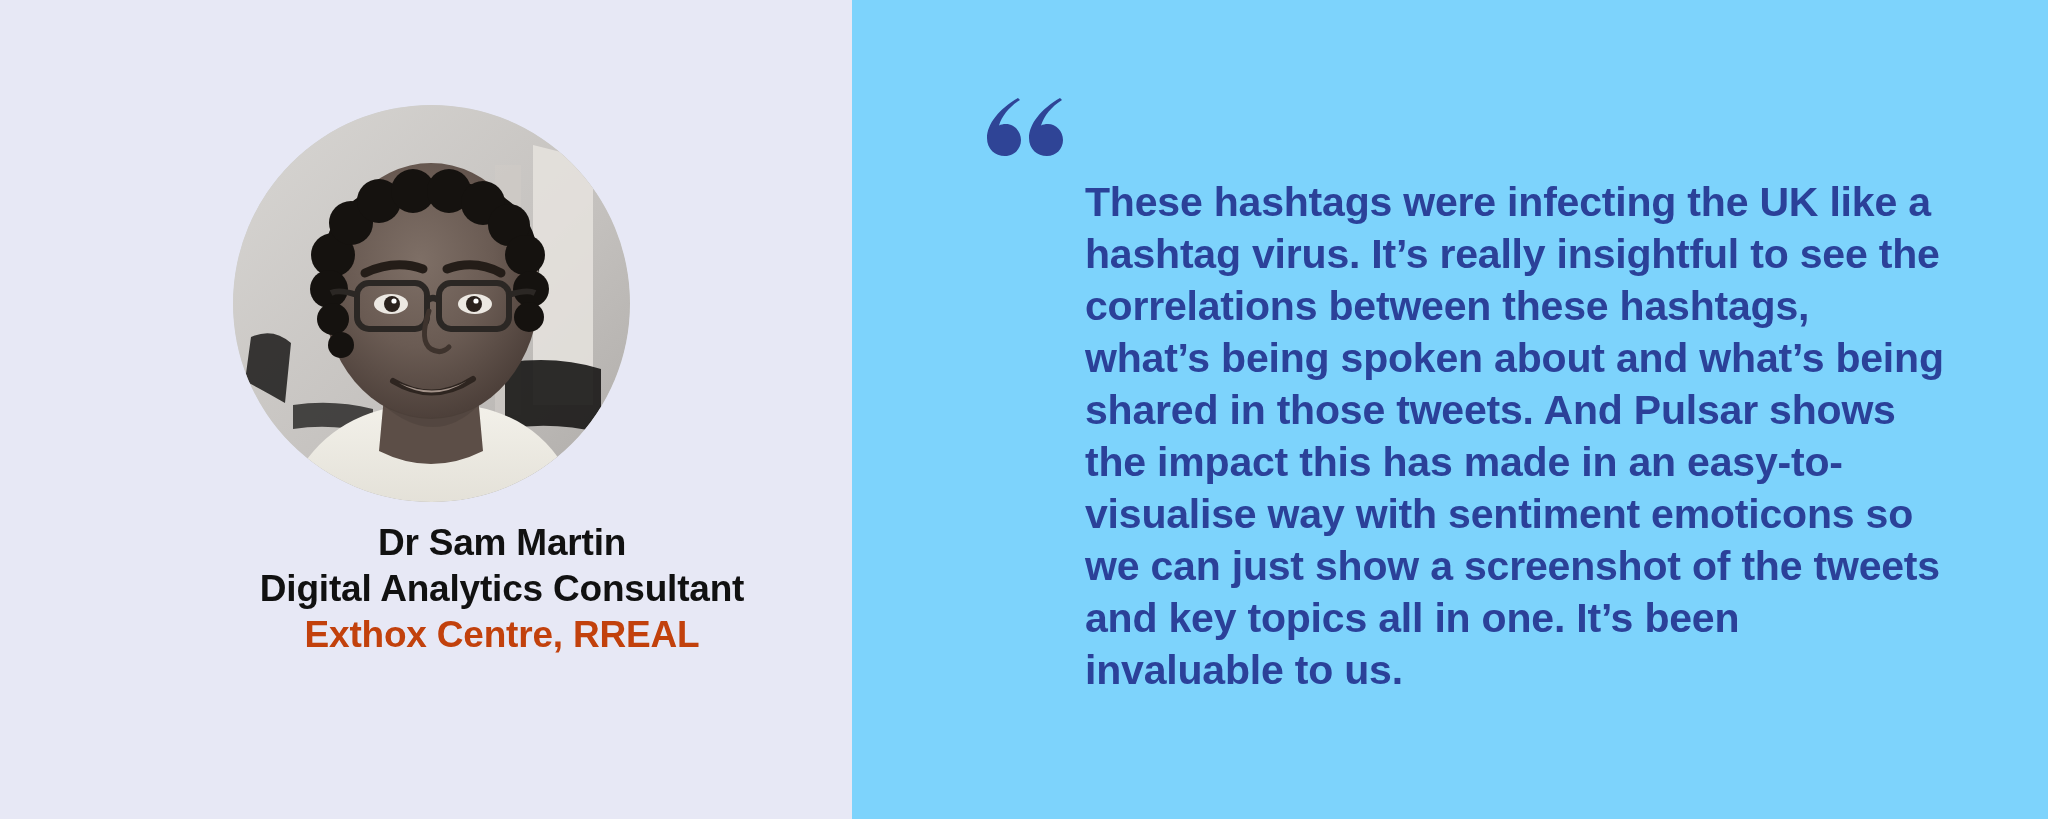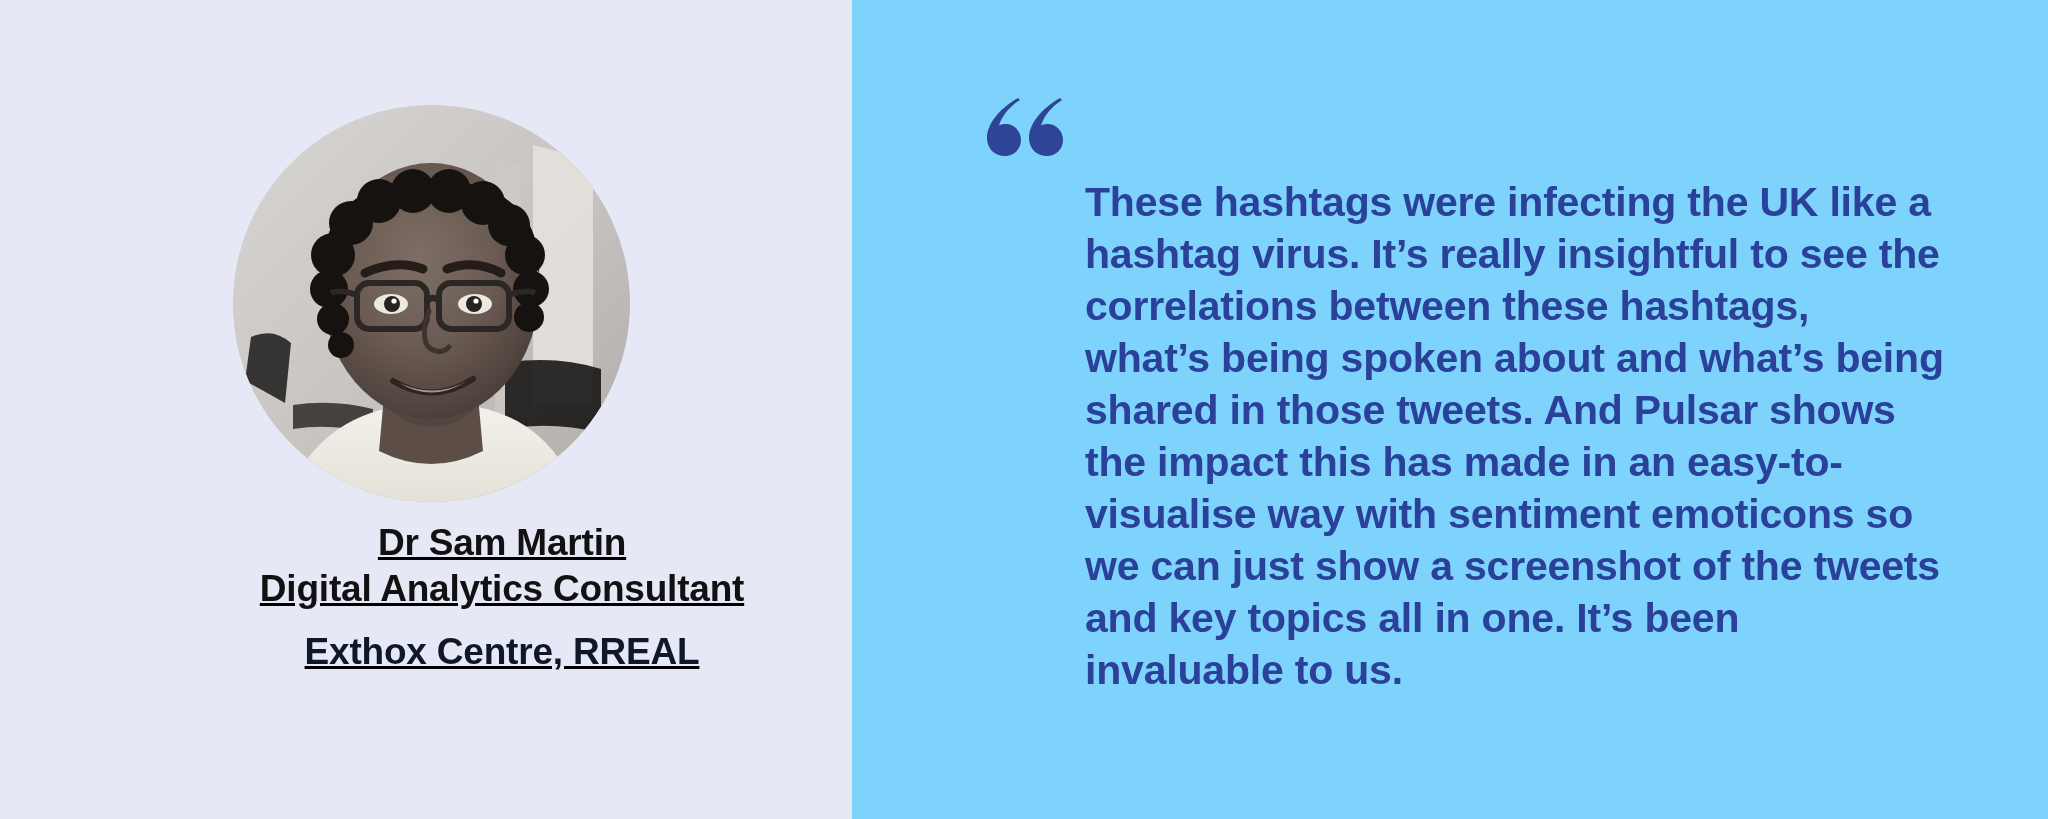--- a/index.html
+++ b/index.html
@@ -50,43 +50,42 @@
     height: 397px;
   }
 
   .attribution {
     position: absolute;
     left: 0;
     top: 524px;
     width: 1004px;
     text-align: center;
     line-height: 1.0;
-    text-decoration: underline;
   }
   .attr-name {
     display: block;
     font-size: 37px;
     font-weight: bold;
     color: #111111;
     letter-spacing: -0.2px;
     margin-bottom: 9px;
   }
   .attr-role {
     display: block;
     font-size: 37px;
     font-weight: bold;
     color: #111111;
     letter-spacing: -0.2px;
-    margin-bottom: 26px;
+    margin-bottom: 9px;
   }
   .attr-org {
     display: block;
     font-size: 37px;
     font-weight: bold;
-    color: #0f172a;
+    color: #c2410c;
     letter-spacing: -0.2px;
   }
 
   
   .quote-panel {
     position: relative;
     flex: 1 1 auto;
     height: 819px;
     background: #7dd3fc;
   }

